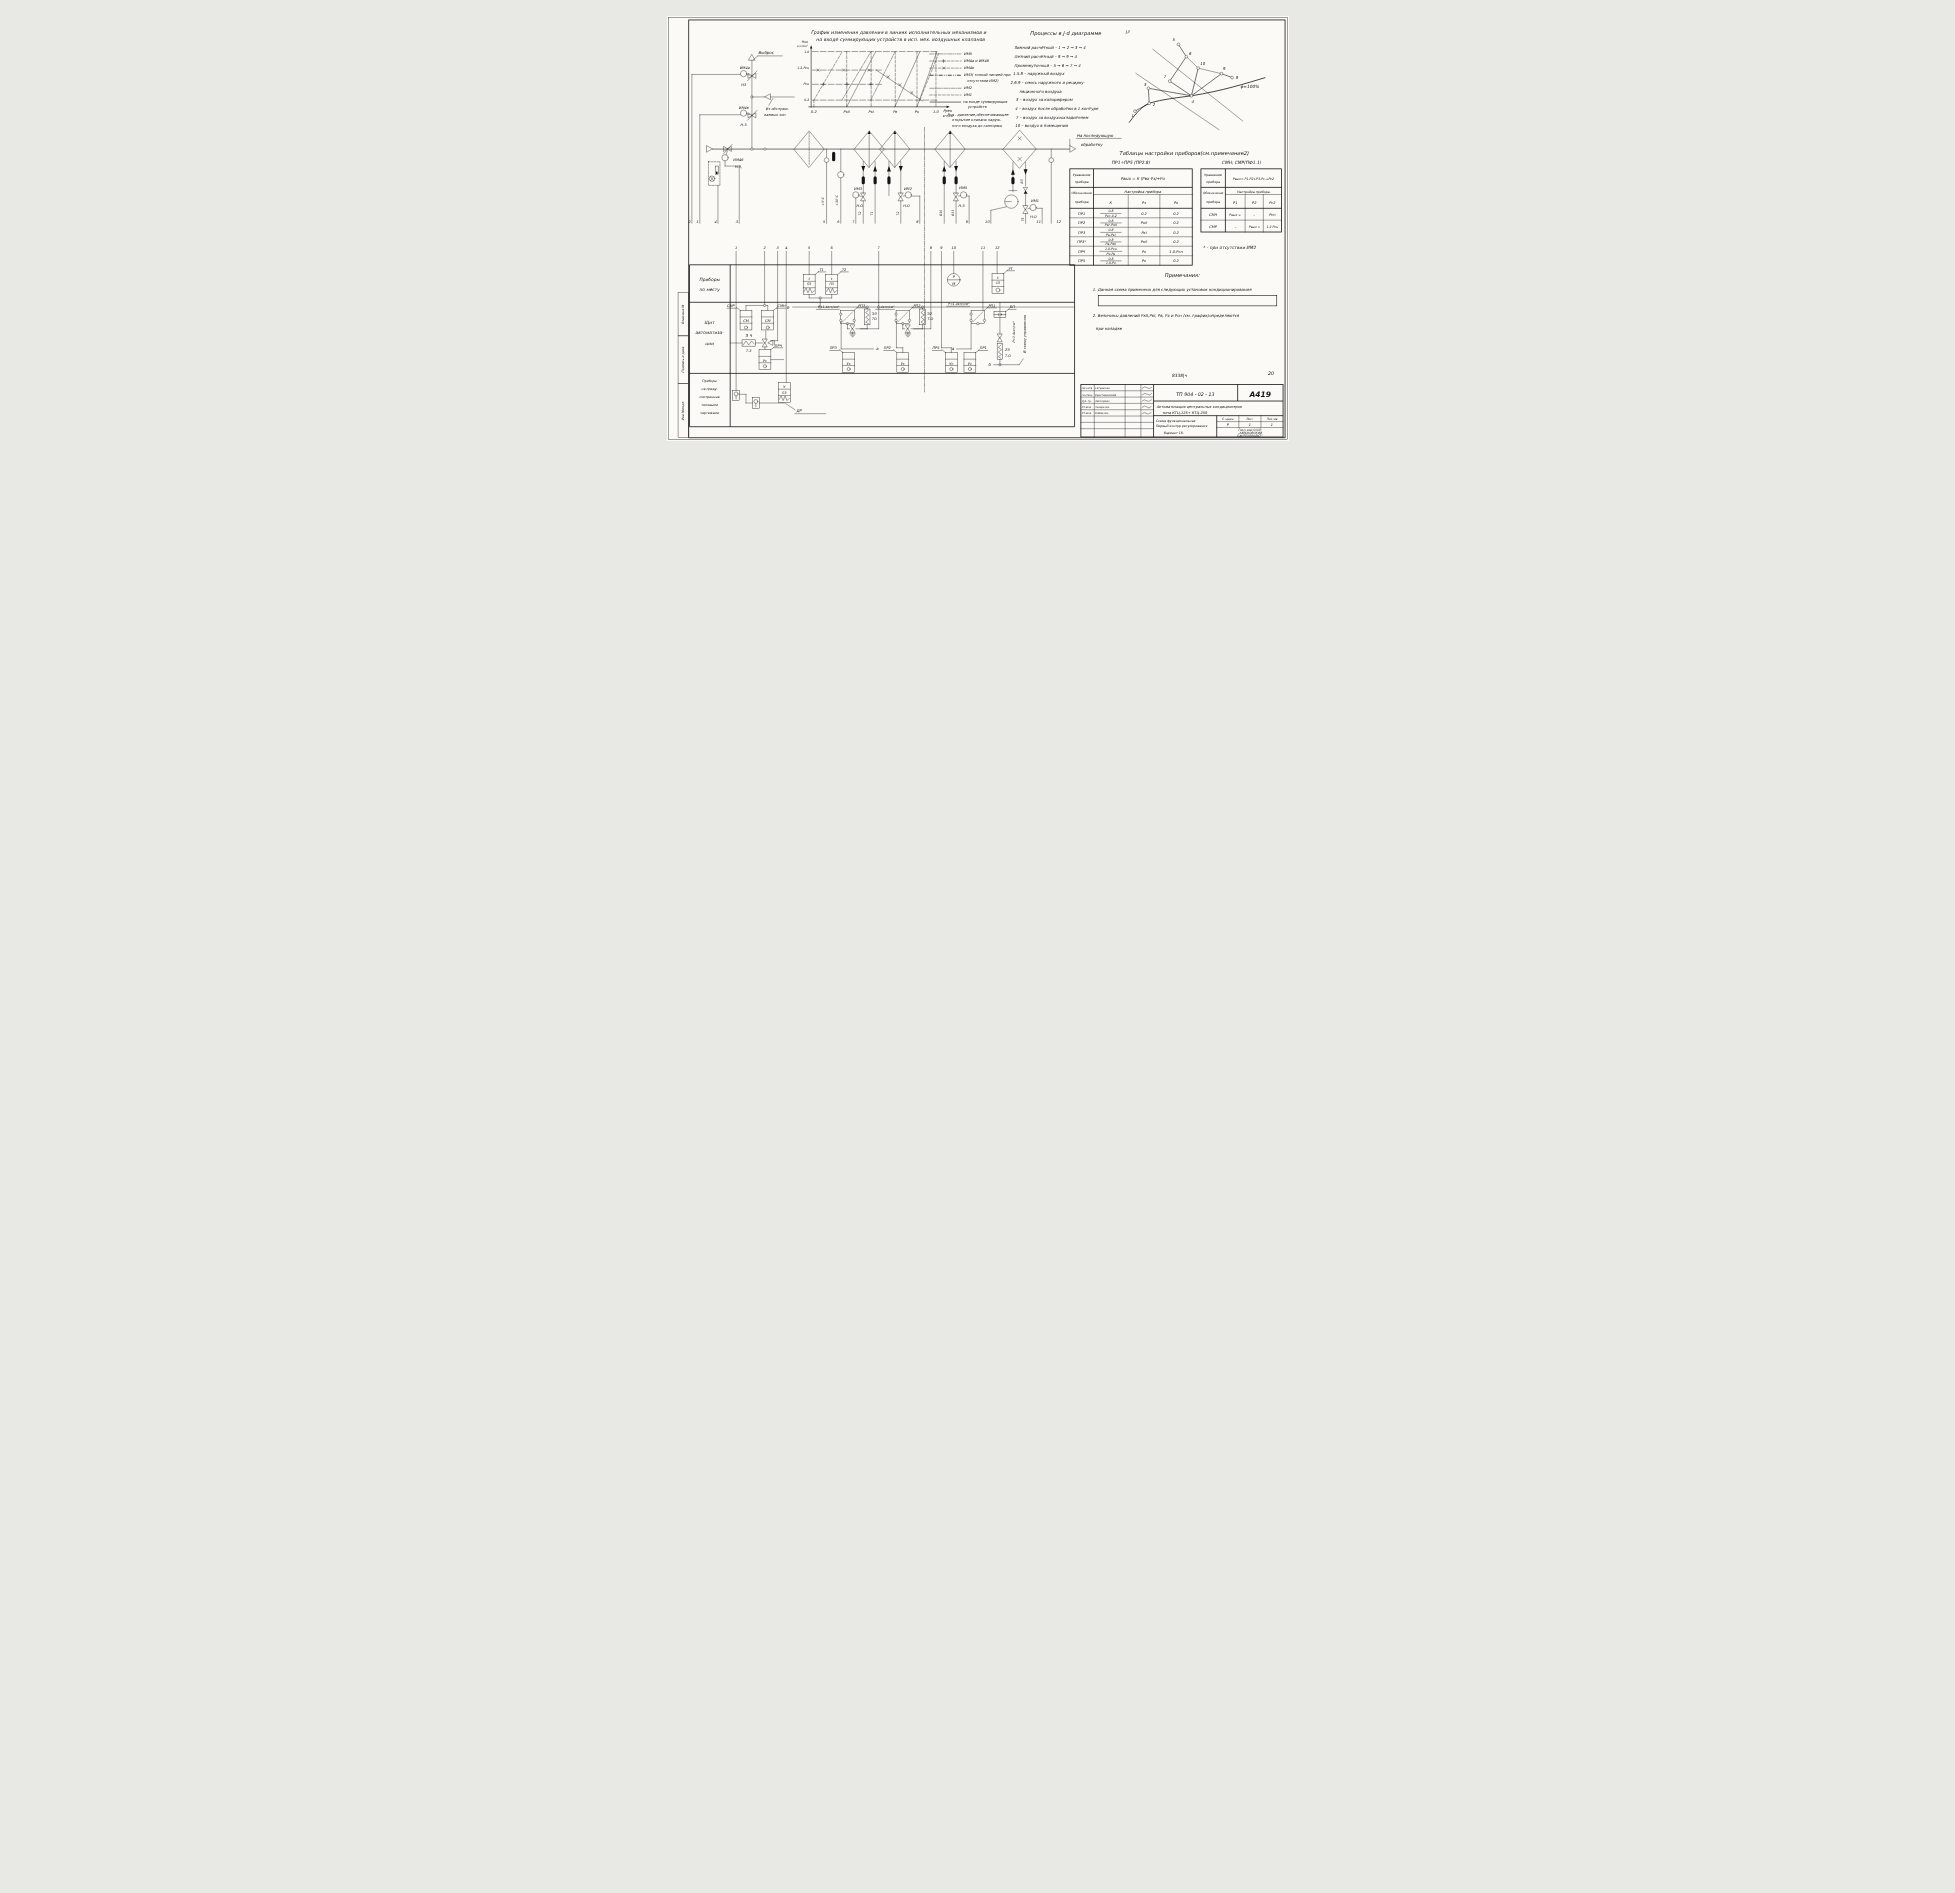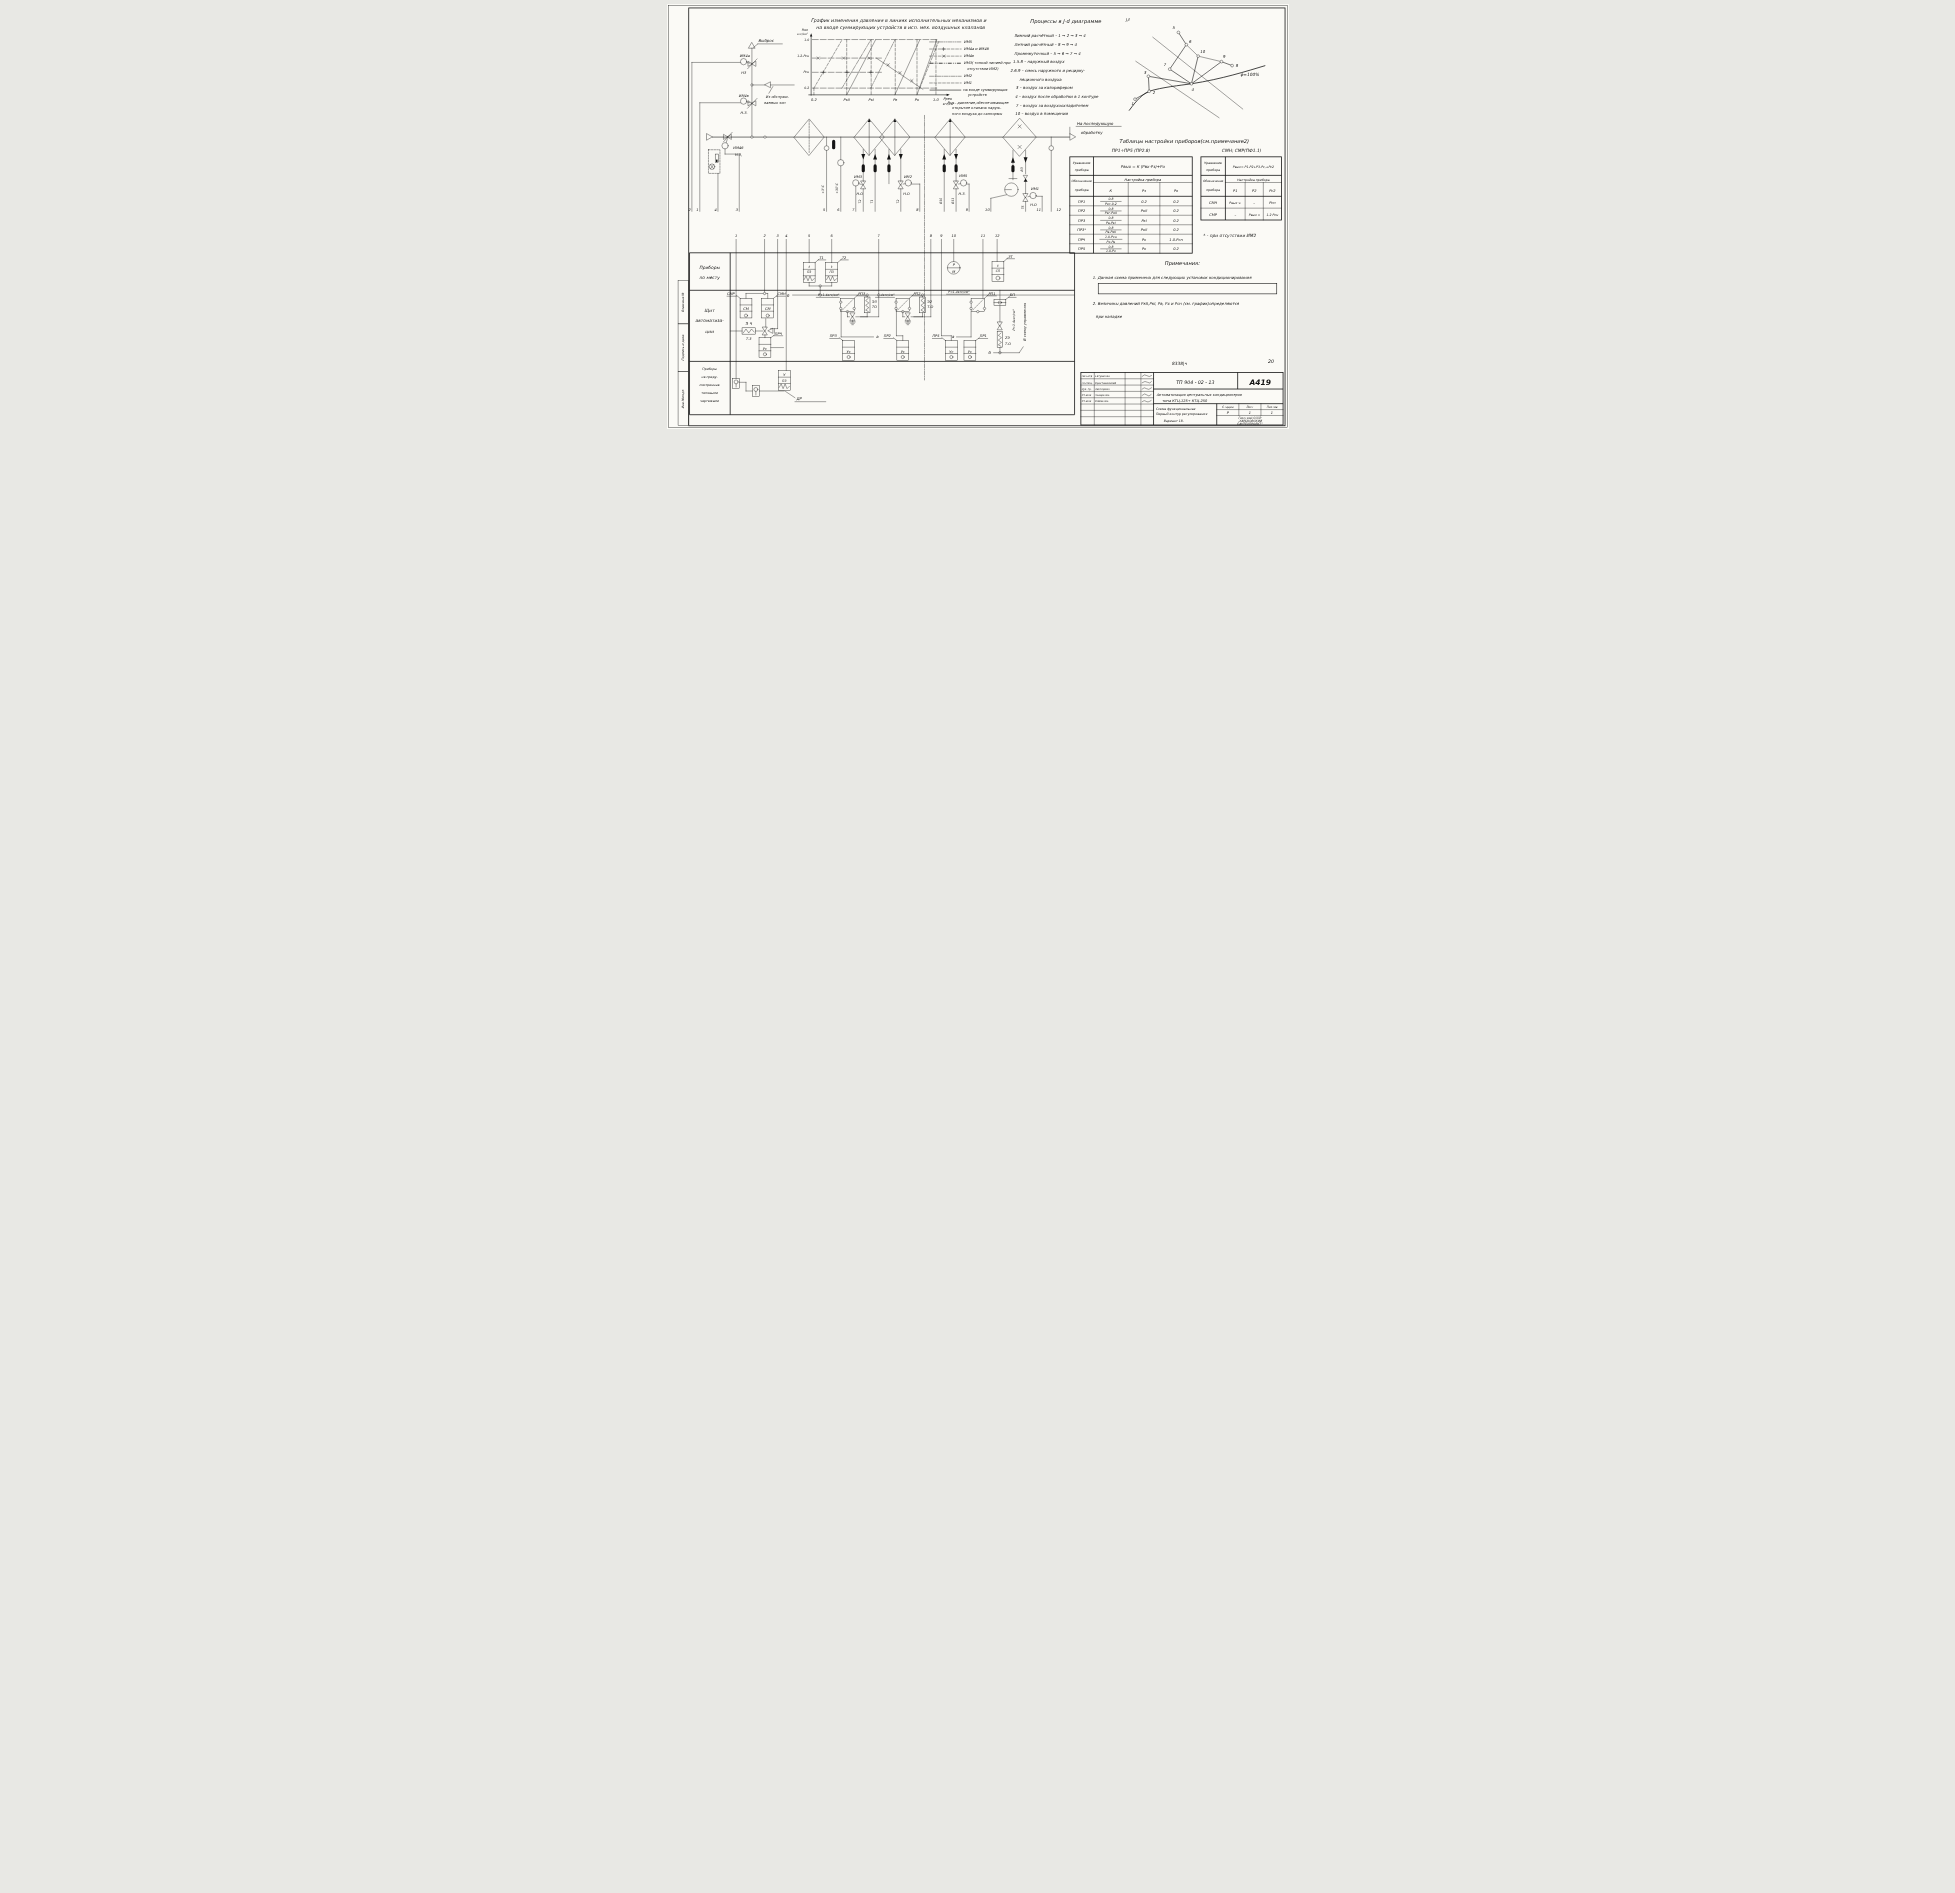--- a/index.html
+++ b/index.html
@@ -1,16 +1,16 @@
 <!DOCTYPE html>
 <html style="font-size:6.3px"><head>
 <meta charset="utf-8">
 <style>
   html,body{margin:0;padding:0;background:#e8e8e4;}
-  .page{width:100%;max-width:622px;margin:4px auto;}
+  .page{width:100%;max-width:622px;margin:16px auto;}
   svg{display:block;width:100%;height:auto;background:#fbfaf6;}
   text{font-family:"DejaVu Sans",sans-serif;font-style:italic;fill:#141414;}
   .t6{font-size:6.5px}.t7{font-size:7.5px}.t8{font-size:8px}.t9{font-size:9px}
   .t10{font-size:10px}.t11{font-size:11px}.t12{font-size:12px}.t13{font-size:13px}
   .t19{font-size:19px;font-weight:bold}
   .mid{text-anchor:middle}.end{text-anchor:end}
   .s{stroke:#141414;stroke-width:1;fill:none;stroke-linecap:round}
   .s2{stroke:#141414;stroke-width:2;fill:none}
   .s15{stroke:#141414;stroke-width:1.5;fill:none}
   .dash{stroke-dasharray:7 4}

